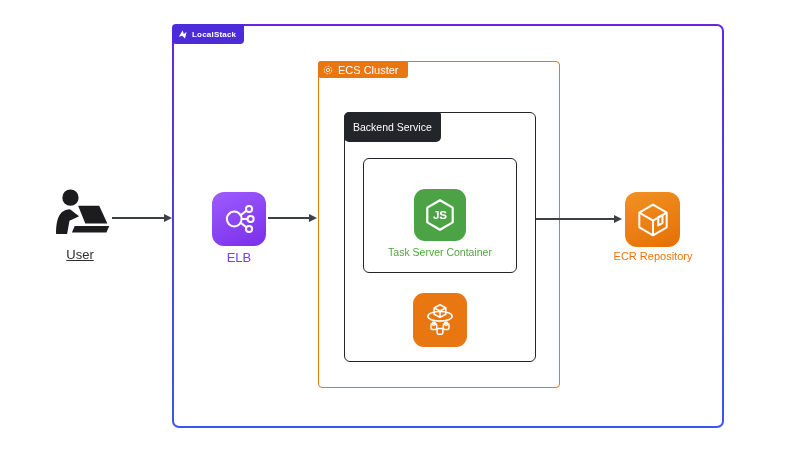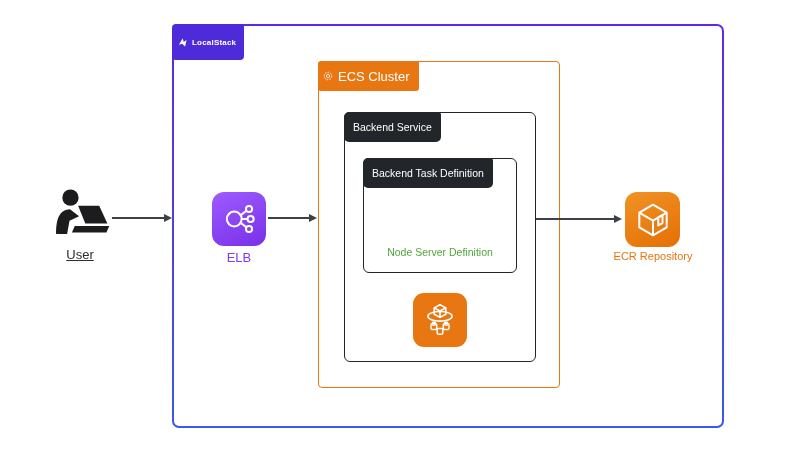--- a/index.html
+++ b/index.html
@@ -10,32 +10,32 @@
   .abs{position:absolute;box-sizing:border-box;}
 
   
   .outer-box{
     left:172px;top:24px;width:552px;height:404px;border-radius:7px;
     border:2px solid transparent;
     background:linear-gradient(#fff,#fff) padding-box,
                linear-gradient(180deg,var(--border-top,#6227E3),var(--border-bottom,#3A57EE)) border-box;
   }
   .localstack-tab{
-    left:172px;top:24px;height:36px;display:flex;align-items:center;gap:4px;
+    left:172px;top:24px;height:20px;display:flex;align-items:center;gap:4px;
     padding:0 8px 0 5px;background:var(--localstack-purple,#4D2BD9);color:#fff;
     font-size:8px;font-weight:700;letter-spacing:.2px;border-radius:4px 2px 4px 4px;
   }
   .ecs-cluster-box{
     left:318px;top:61px;width:242px;height:327px;border-radius:4px;
     border:1.5px solid var(--aws-orange,#E87611);
   }
   .ecs-cluster-tab{
-    left:318px;top:61px;height:30px;display:flex;align-items:center;gap:5px;
+    left:318px;top:61px;height:17px;display:flex;align-items:center;gap:5px;
     padding:0 9px 0 5px;background:var(--aws-orange,#E87611);color:#fff;
-    font-size:13px;border-radius:3px 2px 3px 3px;
+    font-size:11px;border-radius:3px 2px 3px 3px;
   }
   .backend-service-box{
     left:344px;top:112px;width:192px;height:250px;border-radius:6px;
     border:1.5px solid var(--dark-label,#22252A);
   }
   .dark-tab{
     height:30px;display:flex;align-items:center;padding:0 9px;
     background:var(--dark-label,#22252A);color:#fff;font-size:10.5px;
     border-radius:5px 3px 5px 5px;white-space:nowrap;
   }
@@ -100,25 +100,28 @@
     </span>
     <span>ECS Cluster</span>
   </div>
 
   <div class="abs backend-service-box"></div>
   <div class="abs dark-tab backend-service-tab">
     <span>Backend Service</span>
   </div>
 
   <div class="abs task-def-box"></div>
-  <div class="abs dark-tab task-def-tab">
-    <span>Backend Task Definition</span>
+
+  <div class="abs icon-tile node-icon">
+    <svg width="36" height="36" viewBox="0 0 34 34">
+      <path d="M17 3 L29 10 V24 L17 31 L5 24 V10 Z" fill="none" stroke="#fff" stroke-width="2.1" stroke-linejoin="round"></path>
+      <text x="17" y="21" font-size="11" font-weight="bold" fill="#fff" text-anchor="middle" font-family="Liberation Sans, sans-serif">JS</text>
+    </svg>
   </div>
-
-  <div class="abs node-label">Node Server Definition</div>
+  <div class="abs node-label">Task Server Container</div>
 
   <div class="abs icon-tile ecs-icon-tile">
     <svg width="38" height="38" viewBox="0 0 36 36">
       <ellipse cx="18" cy="14.5" rx="11.5" ry="4.6" fill="none" stroke="#fff" stroke-width="1.5"></ellipse>
       <path d="M18 3.5 L23.5 6.5 V12.5 L18 15.5 L12.5 12.5 V6.5 Z" fill="none" stroke="#fff" stroke-width="1.5" stroke-linejoin="round"></path>
       <path d="M12.5 6.5 L18 9.5 L23.5 6.5 M18 9.5 V15.5" fill="none" stroke="#fff" stroke-width="1.5" stroke-linejoin="round"></path>
       <rect x="9.5" y="21.5" width="5.4" height="5.4" rx="1" fill="none" stroke="#fff" stroke-width="1.4"></rect>
       <rect x="21.1" y="21.5" width="5.4" height="5.4" rx="1" fill="none" stroke="#fff" stroke-width="1.4"></rect>
       <rect x="15.3" y="26" width="5.4" height="5.4" rx="1" fill="none" stroke="#fff" stroke-width="1.4"></rect>
       <circle cx="12.2" cy="21.5" r="1.6" fill="none" stroke="#fff" stroke-width="1.2"></circle>

